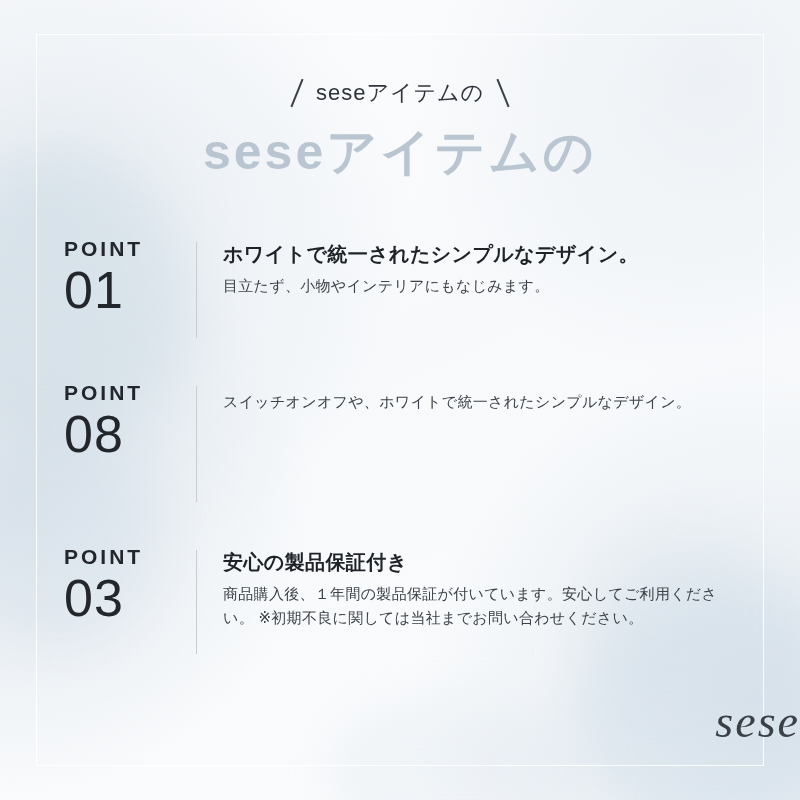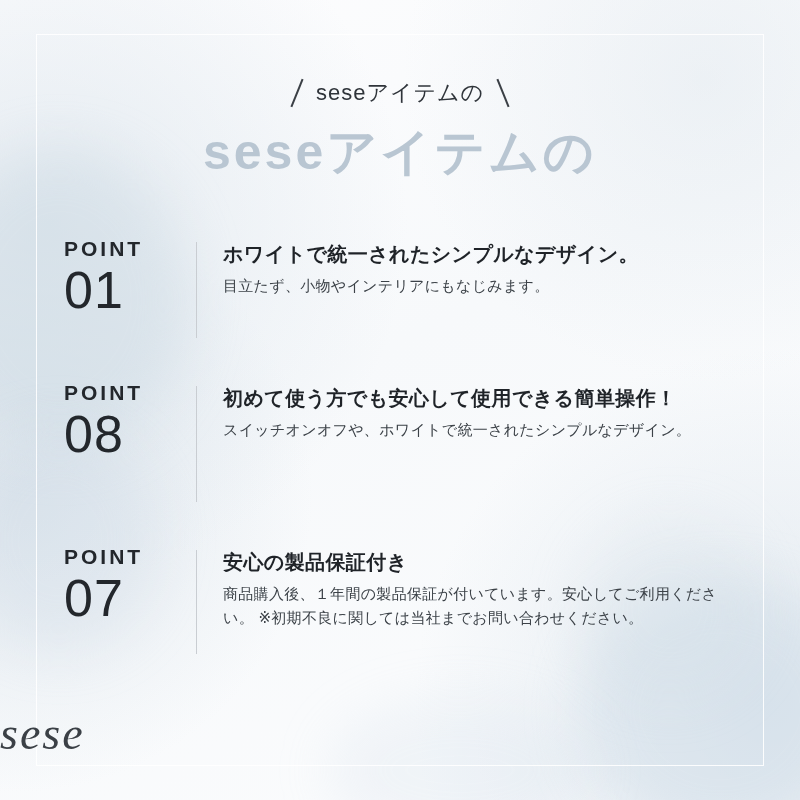--- a/index.html
+++ b/index.html
@@ -151,22 +151,22 @@
 
   .p1 .divider { min-height: 96px; }
   .p2 .divider { min-height: 116px; }
   .p3 .divider { min-height: 104px; }
 
   
   .footer {
     position: absolute;
     left: 0;
     right: 0;
-    bottom: 40px;
-    text-align: left;
+    bottom: 52px;
+    text-align: right;
     z-index: 3;
   }
   .logo {
     font-family: "Liberation Serif", "DejaVu Serif", serif;
     font-style: italic;
     font-size: 46px;
     letter-spacing: 2px;
     color: #3b4046;
     font-weight: 400;
   }
@@ -209,29 +209,28 @@
         </div>
       </div>
 
       <div class="point p2">
         <div class="point-num-col">
           <div class="point-word">POINT</div>
           <div class="point-digits">08</div>
         </div>
         <div class="divider"></div>
         <div class="point-body">
-          <div class="point-title">初めて使う方でも安心して使用できる簡単操作！</div>
           <div class="point-desc">スイッチオンオフや、ホワイトで統一されたシンプルなデザイン。</div>
         </div>
       </div>
 
       <div class="point p3">
         <div class="point-num-col">
           <div class="point-word">POINT</div>
-          <div class="point-digits">07</div>
+          <div class="point-digits">03</div>
         </div>
         <div class="divider"></div>
         <div class="point-body">
           <div class="point-title">安心の製品保証付き</div>
           <div class="point-desc">商品購入後、１年間の製品保証が付いています。安心してご利用ください。
 ※初期不良に関しては当社までお問い合わせください。</div>
         </div>
       </div>
 
     </div>

